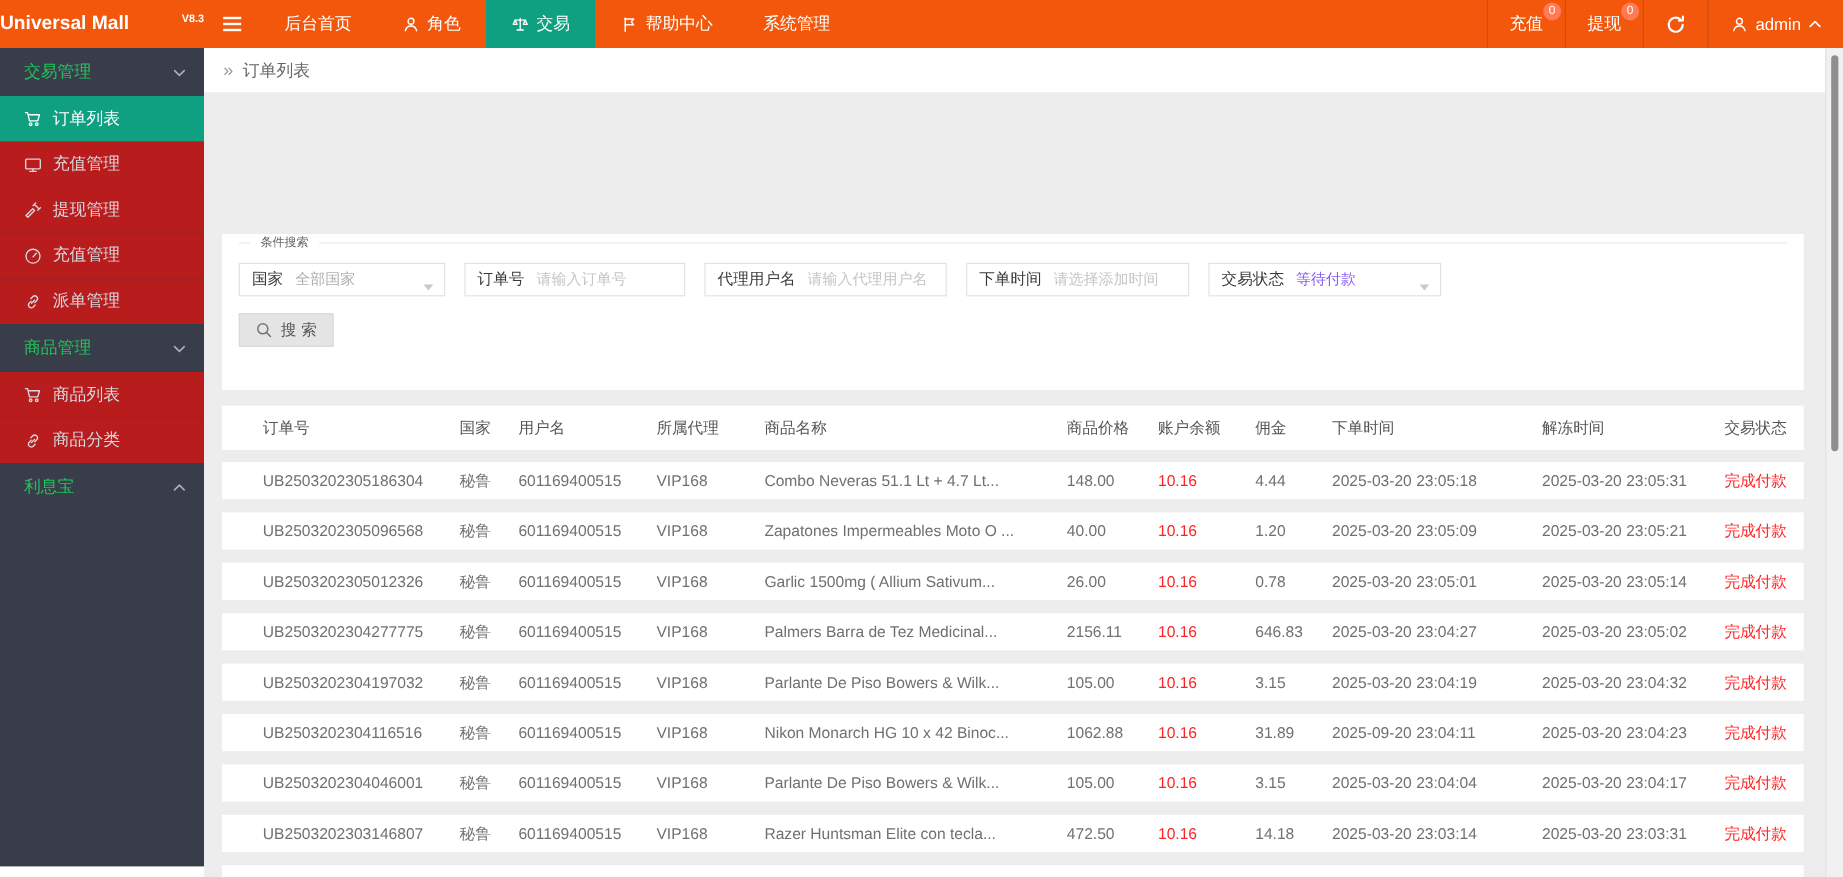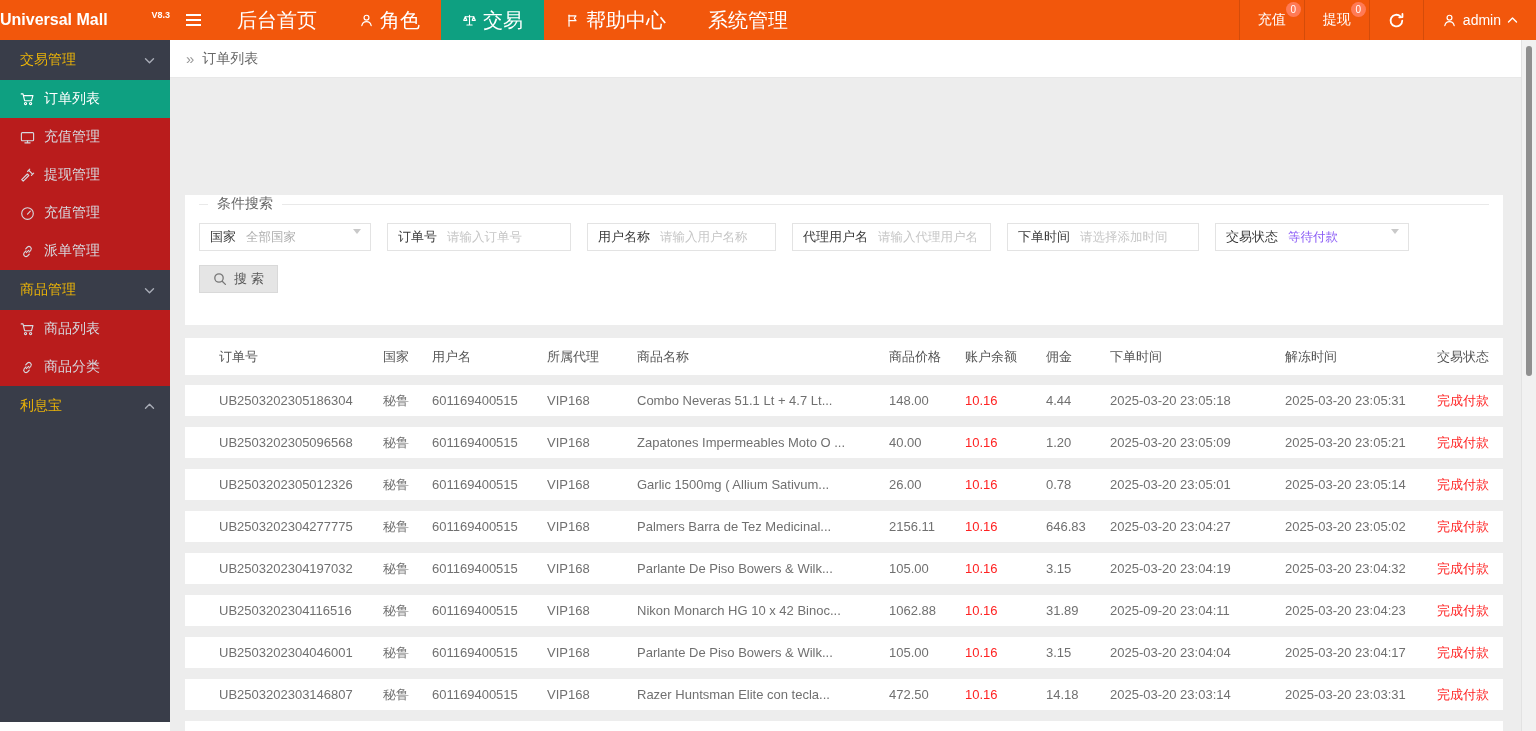--- a/index.html
+++ b/index.html
@@ -11,53 +11,53 @@
   }
   svg { display:block; }
 
   
   .topbar { position:absolute; top:0; left:0; width:1536px; height:40px; background:#F2570C; color:#fff; display:flex; align-items:stretch; z-index:30; }
   .logo { width:170px; display:flex; align-items:center; justify-content:space-between; font-size:16px; font-weight:bold; white-space:nowrap; }
   .logo sup { font-size:9px; font-weight:bold; margin-left:2px; transform:translateY(-5px); }
   .hamburger { width:46px; display:flex; flex-direction:column; align-items:center; justify-content:center; gap:3px; cursor:pointer; }
   .hamburger i { width:15px; height:2px; background:#fff; }
   .topmenu { display:flex; align-items:stretch; }
-  .topmenu-item { display:flex; align-items:center; gap:6px; padding:0 21px; font-size:20px; cursor:pointer; text-decoration:none; color:#fff; }
+  .topmenu-item { display:flex; align-items:center; gap:6px; padding:0 21px; font-size:14px; cursor:pointer; text-decoration:none; color:#fff; }
   .topmenu-item.active { background:#0EA081; }
   .top-right { margin-left:auto; display:flex; align-items:stretch; }
   .top-right-item { position:relative; display:flex; align-items:center; gap:6px; padding:0 18px; font-size:14px; cursor:pointer; border-left:1px solid rgba(0,0,0,.12); color:#fff; text-decoration:none; }
   .badge { position:absolute; top:2px; right:3px; min-width:15px; padding:0 3px; text-align:center; background:#FF7A55; color:#fff; font-size:10px; line-height:15px; border-radius:8px; }
 
   
   .sidebar { position:absolute; top:40px; left:0; width:170px; height:682px; background:#393D49; z-index:20; }
   .side-entry { height:38px; display:flex; align-items:center; padding:0 14px 0 20px; font-size:14px; color:#D6D9DF; background:#b91c1c; cursor:pointer; }
-  .side-entry.group { height:40px; background:#393D49; color:#eab308; }
+  .side-entry.group { height:40px; background:#393D49; color:#22c55e; }
   .side-entry.active { background:#0EA081; color:#fff; }
   .side-icon { margin-right:9px; flex:0 0 auto; }
   .chev { margin-left:auto; }
 
   
   .main { position:absolute; top:40px; left:170px; width:1366px; height:691px; background:#EDEDED; overflow:hidden; }
   .breadcrumb-bar { height:38px; background:#fff; border-bottom:1px solid #E8E8E8; display:flex; align-items:center; gap:8px; padding-left:16px; font-size:14px; color:#666; }
   .bc-sym { color:#999; font-size:15px; }
   .content { padding:0 15px; }
 
   .card { background:#fff; }
   .search-card { margin-top:117px; width:1318px; height:130px; }
   .search-card fieldset { border:none; border-top:1px solid #E9E9E9; margin:14px 14px 0 14px; padding:10px 0 0 0; }
-  .search-card legend { font-size:14px; color:#666; padding:0 9px; margin-left:9px; }
+  .search-card legend { font-size:10px; color:#666; padding:0 9px; margin-left:9px; }
   .fields { display:flex; gap:16px; }
   .field-group { display:flex; align-items:center; height:28px; border:1px solid #E3E3E3; background:#fff; }
   .field-label { padding:0 10px; font-size:13px; color:#3a3a3a; white-space:nowrap; }
   .field-group input { border:none; outline:none; width:118px; padding:0 8px 0 0; font-size:12.5px; color:#666; font-family:inherit; background:transparent; }
   .field-group input::placeholder { color:#C6C6C6; }
   .fields .field-group:nth-of-type(2) input { width:123px; }
   .fields .field-group:nth-of-type(3) input { width:115px; }
   .fields .field-group:nth-of-type(4) input { width:112px; }
-  .select-box { display:flex; align-items:flex-start; justify-content:space-between; width:120px; padding-right:9px; cursor:pointer; }
+  .select-box { display:flex; align-items:flex-end; justify-content:space-between; width:120px; padding-right:9px; cursor:pointer; }
   .fields .field-group:nth-of-type(1) .select-box { width:124px; }
   .select-value { font-size:12.5px; color:#8b5cf6; }
   .select-value.muted { color:#AFAFAF; }
   .caret { width:0; height:0; border-left:4.5px solid transparent; border-right:4.5px solid transparent; border-top:5.5px solid #C9C9C9; }
   .search-btn { margin-top:14px; display:flex; align-items:center; gap:7px; height:28px; padding:0 13px; background:#e5e5e5; border:1px solid #D9D9D9; font-size:13px; color:#555; cursor:pointer; font-family:inherit; }
   .search-btn span { letter-spacing:4px; margin-right:-4px; }
 
   
   .table { margin-top:13px; width:1318px; }
   .trow { display:grid; grid-template-columns:164px 49px 115px 90px 252px 76px 81px 64px 175px 152px auto; align-items:center; padding-left:34px; background:#fff; font-size:13px; }
@@ -281,25 +281,20 @@
                 <i class="caret"></i>
               </div>
             </div>
 
             <div class="field-group">
               <span class="field-label">订单号</span>
               <input type="text" placeholder="请输入订单号" style="">
 
             </div>
 
-            <div class="field-group">
-              <span class="field-label">用户名称</span>
-              <input type="text" placeholder="请输入用户名称" style="">
-
-            </div>
 
             <div class="field-group">
               <span class="field-label">代理用户名</span>
               <input type="text" placeholder="请输入代理用户名" style="">
 
             </div>
 
             <div class="field-group">
               <span class="field-label">下单时间</span>
               <input type="text" placeholder="请选择添加时间" style="">

